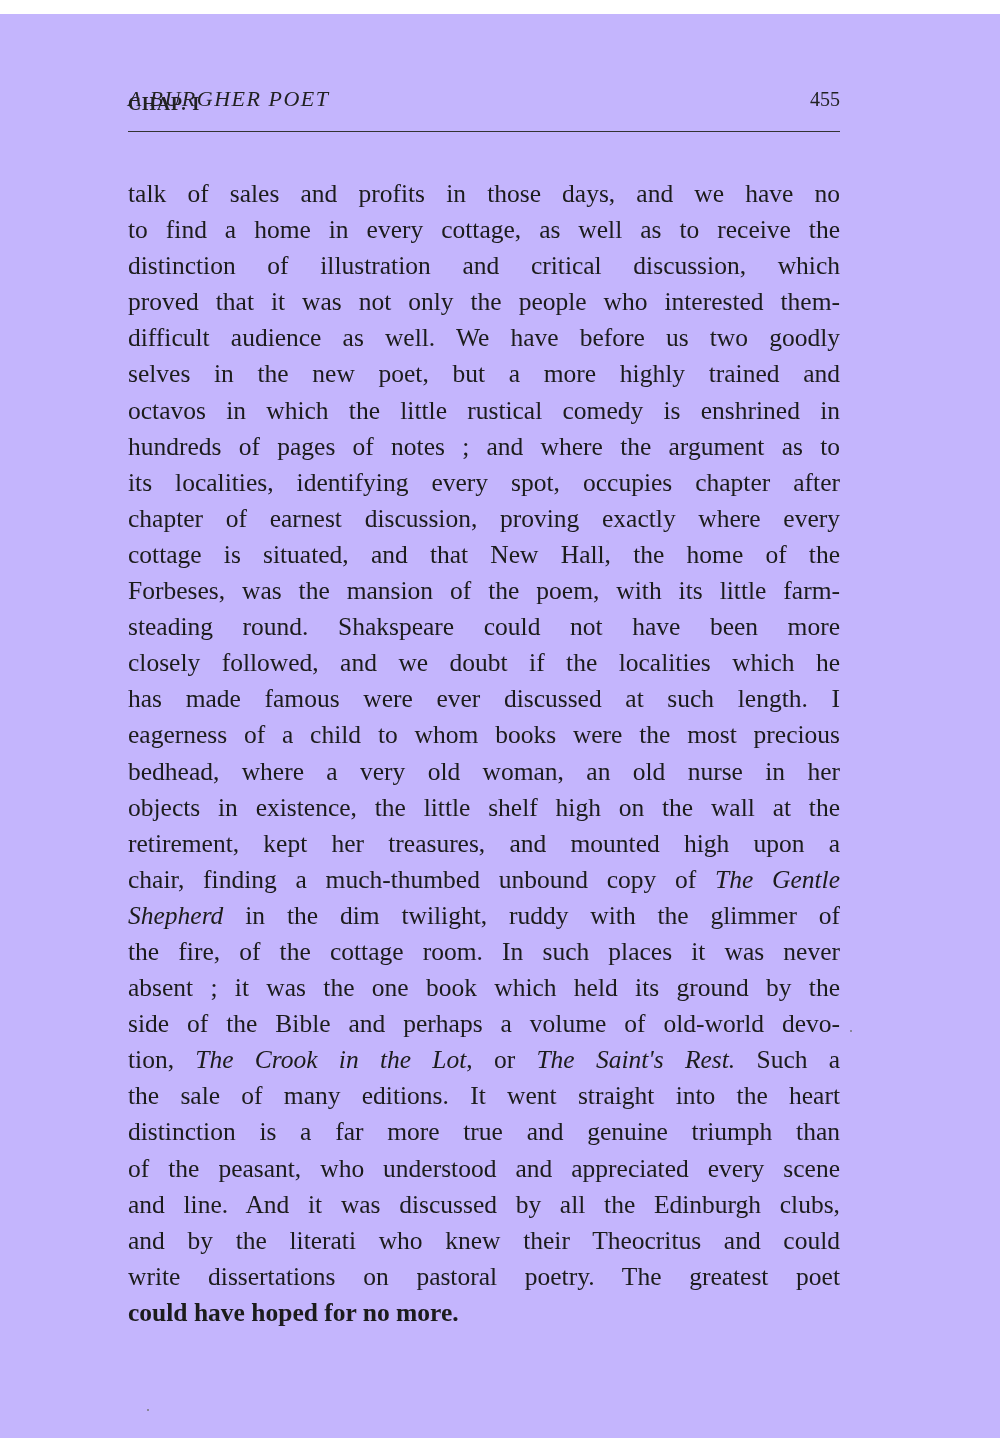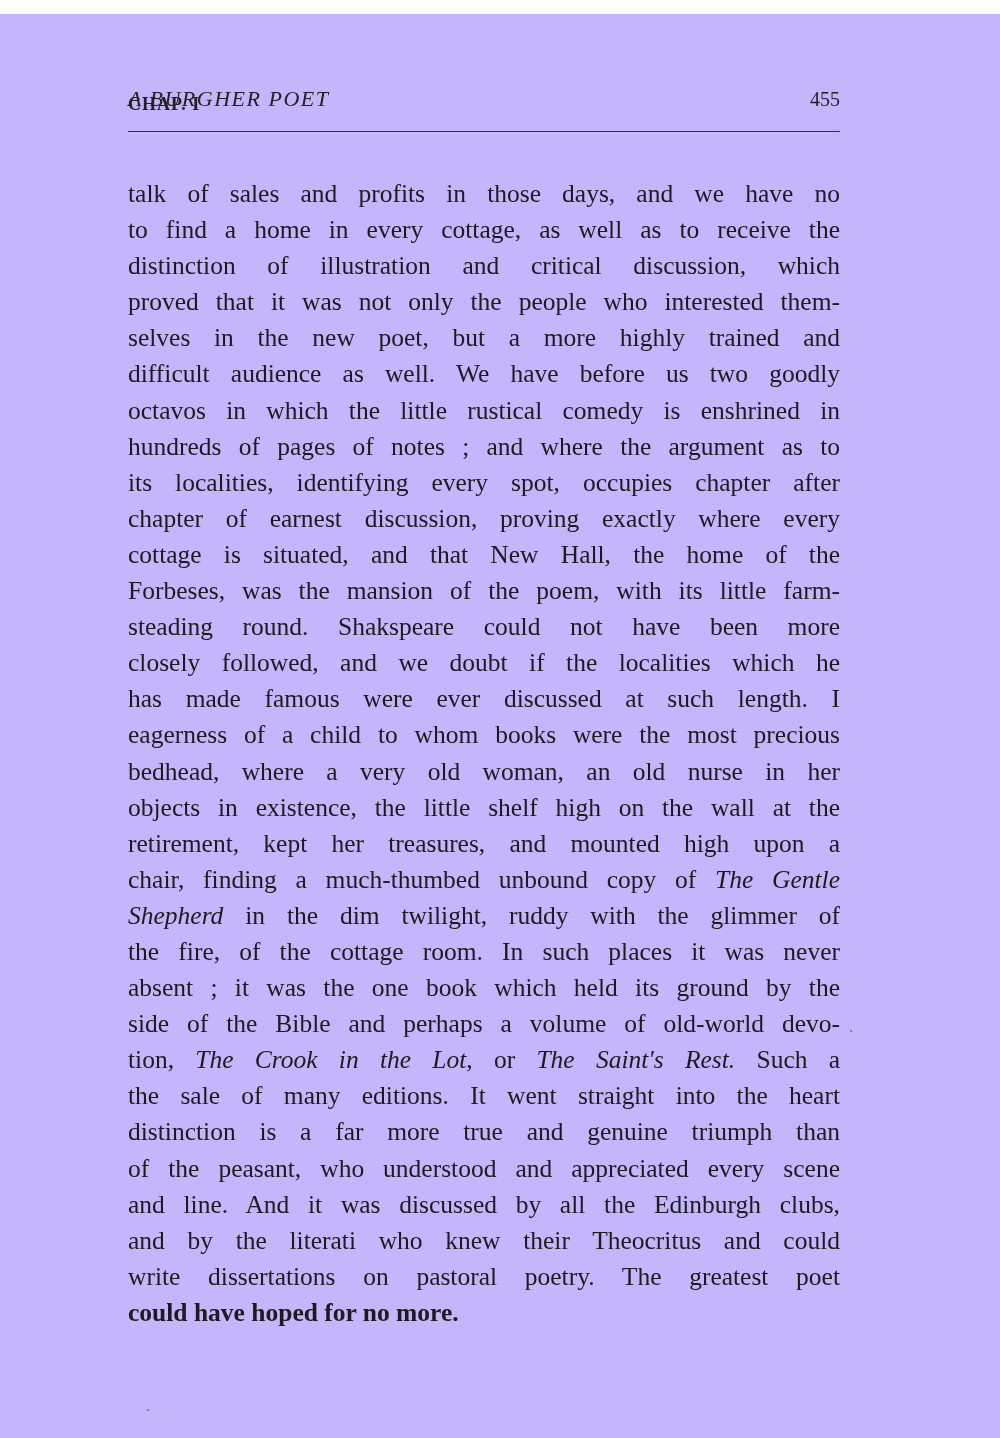--- a/index.html
+++ b/index.html
@@ -103,22 +103,22 @@
     <span class="title">A BURGHER POET</span>
     <span class="pagenum">455</span>
   </div>
   <div class="rule"></div>
 
   <div class="body-text" id="body-text">
       <div class="line"><span>talk of sales and profits in those days, and we have no</span></div>
       <div class="line"><span>to find a home in every cottage, as well as to receive the</span></div>
       <div class="line"><span>distinction of illustration and critical discussion, which</span></div>
       <div class="line"><span>proved that it was not only the people who interested them-</span></div>
+      <div class="line"><span>difficult audience as well.  We have before us two goodly</span></div>
       <div class="line"><span>selves in the new poet, but a more highly trained and</span></div>
-      <div class="line"><span>difficult audience as well.  We have before us two goodly</span></div>
       <div class="line"><span>octavos in which the little rustical comedy is enshrined in</span></div>
       <div class="line"><span>hundreds of pages of notes ; and where the argument as to</span></div>
       <div class="line"><span>its localities, identifying every spot, occupies chapter after</span></div>
       <div class="line"><span>chapter of earnest discussion, proving exactly where every</span></div>
       <div class="line"><span>cottage is situated, and that New Hall, the home of the</span></div>
       <div class="line"><span>Forbeses, was the mansion of the poem, with its little farm-</span></div>
       <div class="line"><span>steading round.  Shakspeare could not have been more</span></div>
       <div class="line"><span>closely followed, and we doubt if the localities which he</span></div>
       <div class="line"><span>has made famous were ever discussed at such length.  I</span></div>
       <div class="line"><span>eagerness of a child to whom books were the most precious</span></div>

